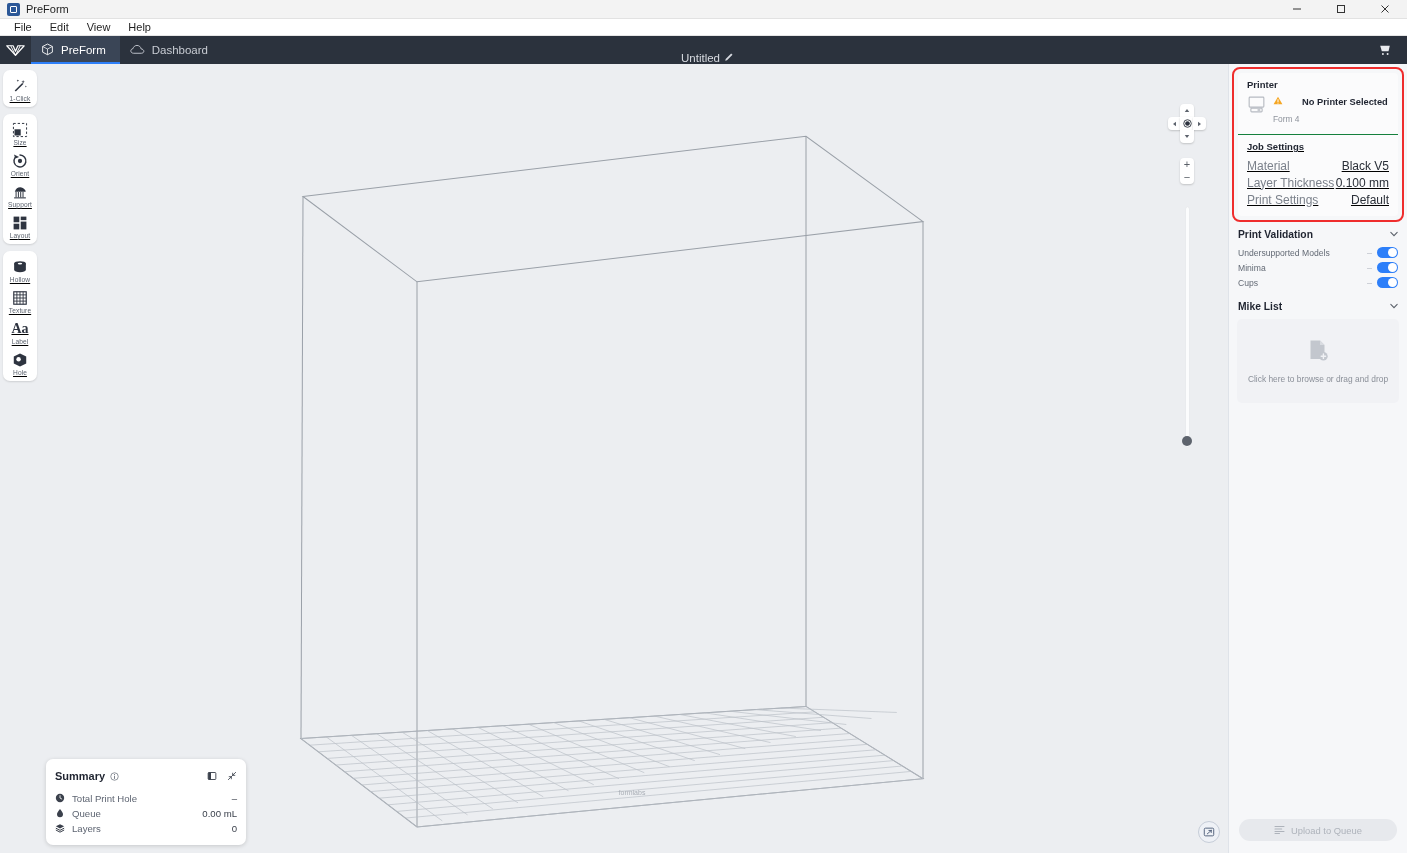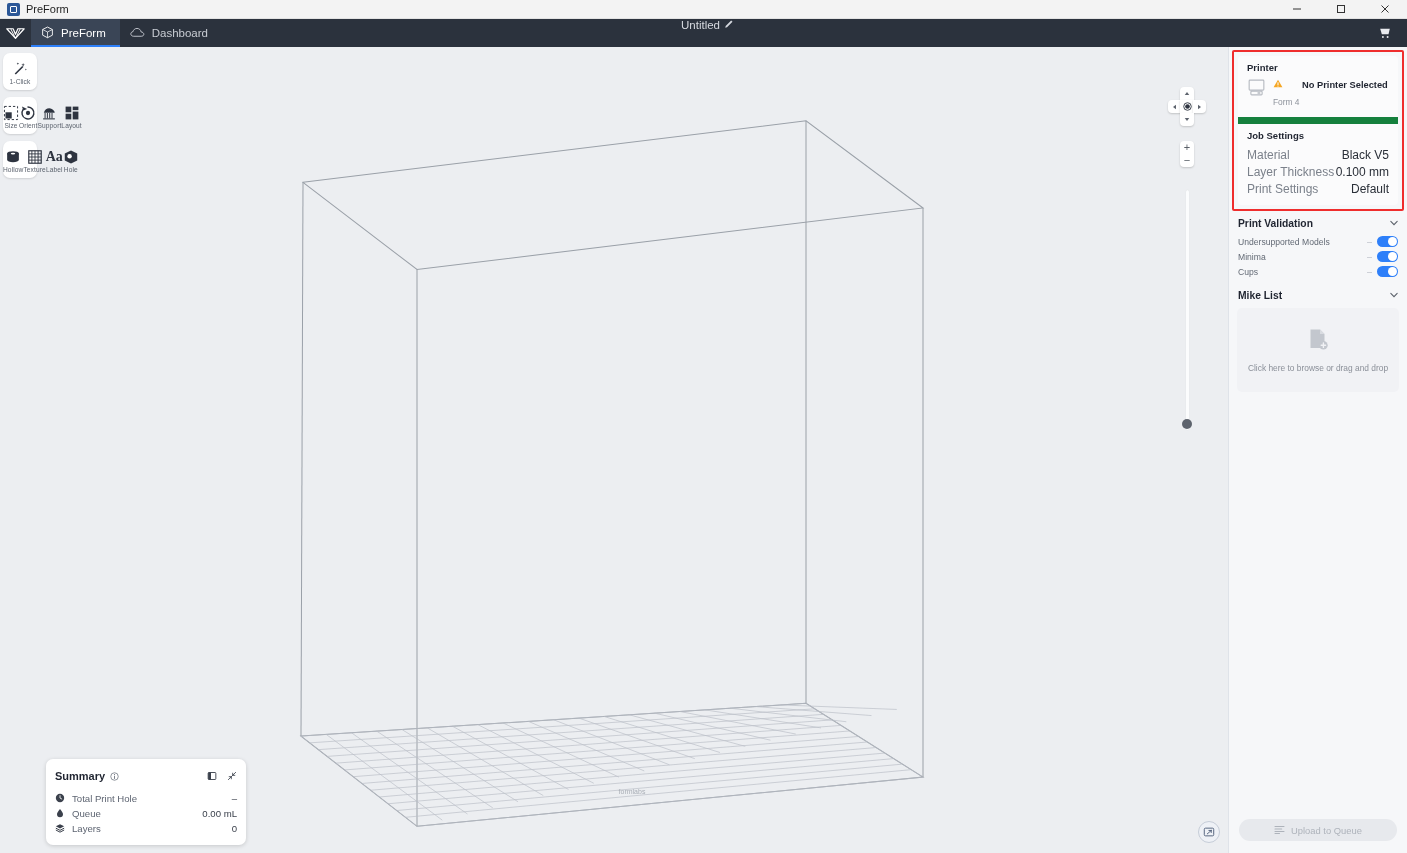--- a/index.html
+++ b/index.html
@@ -47,40 +47,40 @@
   .tab {
     display: flex; align-items: center; gap: 7px; padding: 0 14px 0 10px;
     color: #c8ccd3; font-size: 11.5px; position: relative; cursor: pointer;
   }
   .tab.active { background: #3a4556; color: #ffffff; }
   .tab.active::after {
     content:""; position:absolute; left:0; right:0; bottom:0; height:2px; background:#2d7ff9;
   }
   .doctitle {
     position:absolute; left:0; right:0; top:0; bottom:0;
-    display:flex; align-items:flex-start; justify-content:center; gap:4px;
+    display:flex; align-items:flex-end; justify-content:center; gap:4px;
     color:#d7dae0; font-size:11.5px; pointer-events:none;padding-left:8px;
   }
   .doctitle .pencil { pointer-events:auto; cursor:pointer; }
   .hdr-right { margin-left:auto; display:flex; align-items:center; padding-right:10px; }
   .cart { width:24px; height:24px; display:flex; align-items:center; justify-content:center; cursor:pointer; }
 
   
   .bodyrow { flex: 1; display: flex; min-height: 0; position: relative; }
 
   
   .rail {
     width: 40px; background: #eceef1; flex: none; padding-top: 6px;
     display: flex; flex-direction: column; align-items: center; gap: 0;
     position: relative; z-index: 5;
   }
   .railgroup {
     background: #ffffff; border-radius: 7px; width: 34px;
     box-shadow: 0 1px 2px rgba(0,0,0,.13); margin-bottom: 7px;
-    padding: 4px 0 2px; display:flex; flex-direction:row; align-items:center;
+    padding: 4px 0 2px; display:flex; flex-direction:column; align-items:center;text-decoration:underline;
   }
   .tool {
     width: 34px; padding: 3px 0 2px; display: flex; flex-direction: column;
     align-items: center; gap: 1px; cursor: pointer; border-radius:5px;
   }
   .tool .ic { height: 17px; display:flex; align-items:center; justify-content:center; }
   .tool .lb { font-size: 6.6px; color: #5c636e; letter-spacing: .1px; line-height:8px; }
 
   
   .viewport { flex: 1; position: relative; background: #eceef1; overflow: hidden; }
@@ -128,24 +128,24 @@
   
   .rpanel { width: 179px; flex: none; background:#f6f7f9; border-left:1px solid #dfe3e9; display:flex; flex-direction:column; }
   .acct { height: 28px; background:#2b323d; display:flex; align-items:center; padding: 0 7px 0 8px; gap:7px; flex:none; cursor:pointer; }
   .avatar { width:14px; height:14px; border-radius:50%; background:#2f6fd0; color:#fff; font-size:5.6px; font-weight:bold; display:flex; align-items:center; justify-content:center; flex:none; }
   .acct-txt { min-width:0; }
   .acct-name { font-size:7.3px; font-weight:bold; color:#ffffff; line-height:9px; }
   .acct-mail { font-size:6.8px; color:#aeb5c0; line-height:9px; }
   .acct-ch { margin-left:auto; color:#cfd4dc; font-size:8px; }
 
   .hl-wrap { padding: 3px 3px 0; }
-  .hl { border: 2px solid #ef2d2d; border-radius: 2px; padding: 4px; }
+  .hl { border: 2px solid #ef2d2d; border-radius: 8px; padding: 4px; }
   .card { background:#fbfbfc; border-radius:4px; }
   .card-sec { padding: 6px 9px 8px; }
-  .card-sec + .card-sec { border-top: 7px solid #15803d; }
+  .card-sec + .card-sec { border-top: 1px solid #15803d; text-decoration: underline; }
   .sec-title { font-size:9.5px; font-weight:bold; color:#1f2430; margin-bottom:5px; }
   .printer-row { display:flex; align-items:flex-start; gap:7px; }
   .printer-txt { padding-top:1px; }
   .pt-main { display:flex; align-items:center; gap:19px; font-size:9.3px; font-weight:bold; color:#1f2430; line-height:11px; }
   .pt-sub { font-size:8.4px; color:#8f949d; line-height:11px; }
   .kv { display:flex; font-size:12px; color:#7b818b; padding: 1.5px 0; }
   .kv .v { margin-left:auto; color:#2a2f38; }
 
   .panel-head { display:flex; align-items:center; padding: 7px 9px 5px; cursor:pointer; }
   .panel-head .t { font-size:10.3px; font-weight:bold; color:#1f2430; }
@@ -188,20 +188,26 @@
         </svg>
     </div>
     <div class="winbtn">
       <svg width="10" height="10" viewBox="0 0 10 10">
           <line x1="1.5" y1="1.5" x2="8.5" y2="8.5" stroke="#333" stroke-width="1"></line>
           <line x1="8.5" y1="1.5" x2="1.5" y2="8.5" stroke="#333" stroke-width="1"></line>
         </svg>
     </div>
   </div>
 
+  <div class="menubar">
+    <div class="menuitem">File</div>
+    <div class="menuitem">Edit</div>
+    <div class="menuitem">View</div>
+    <div class="menuitem">Help</div>
+  </div>
 
   <div class="appheader">
     <div class="logo-cell">
       <svg width="19" height="13" viewBox="0 0 24 16">
         <path d="M1 2 L9 2 L12 9 L15 2 L23 2 L12 14 Z" fill="none" stroke="#fff" stroke-width="1.5" stroke-linejoin="round"></path>
         <path d="M6 2 L12 14" stroke="#fff" stroke-width="1.2"></path>
         <path d="M18 2 L12 14" stroke="#fff" stroke-width="1.2"></path>
       </svg>
     </div>
     <div class="tab active">

